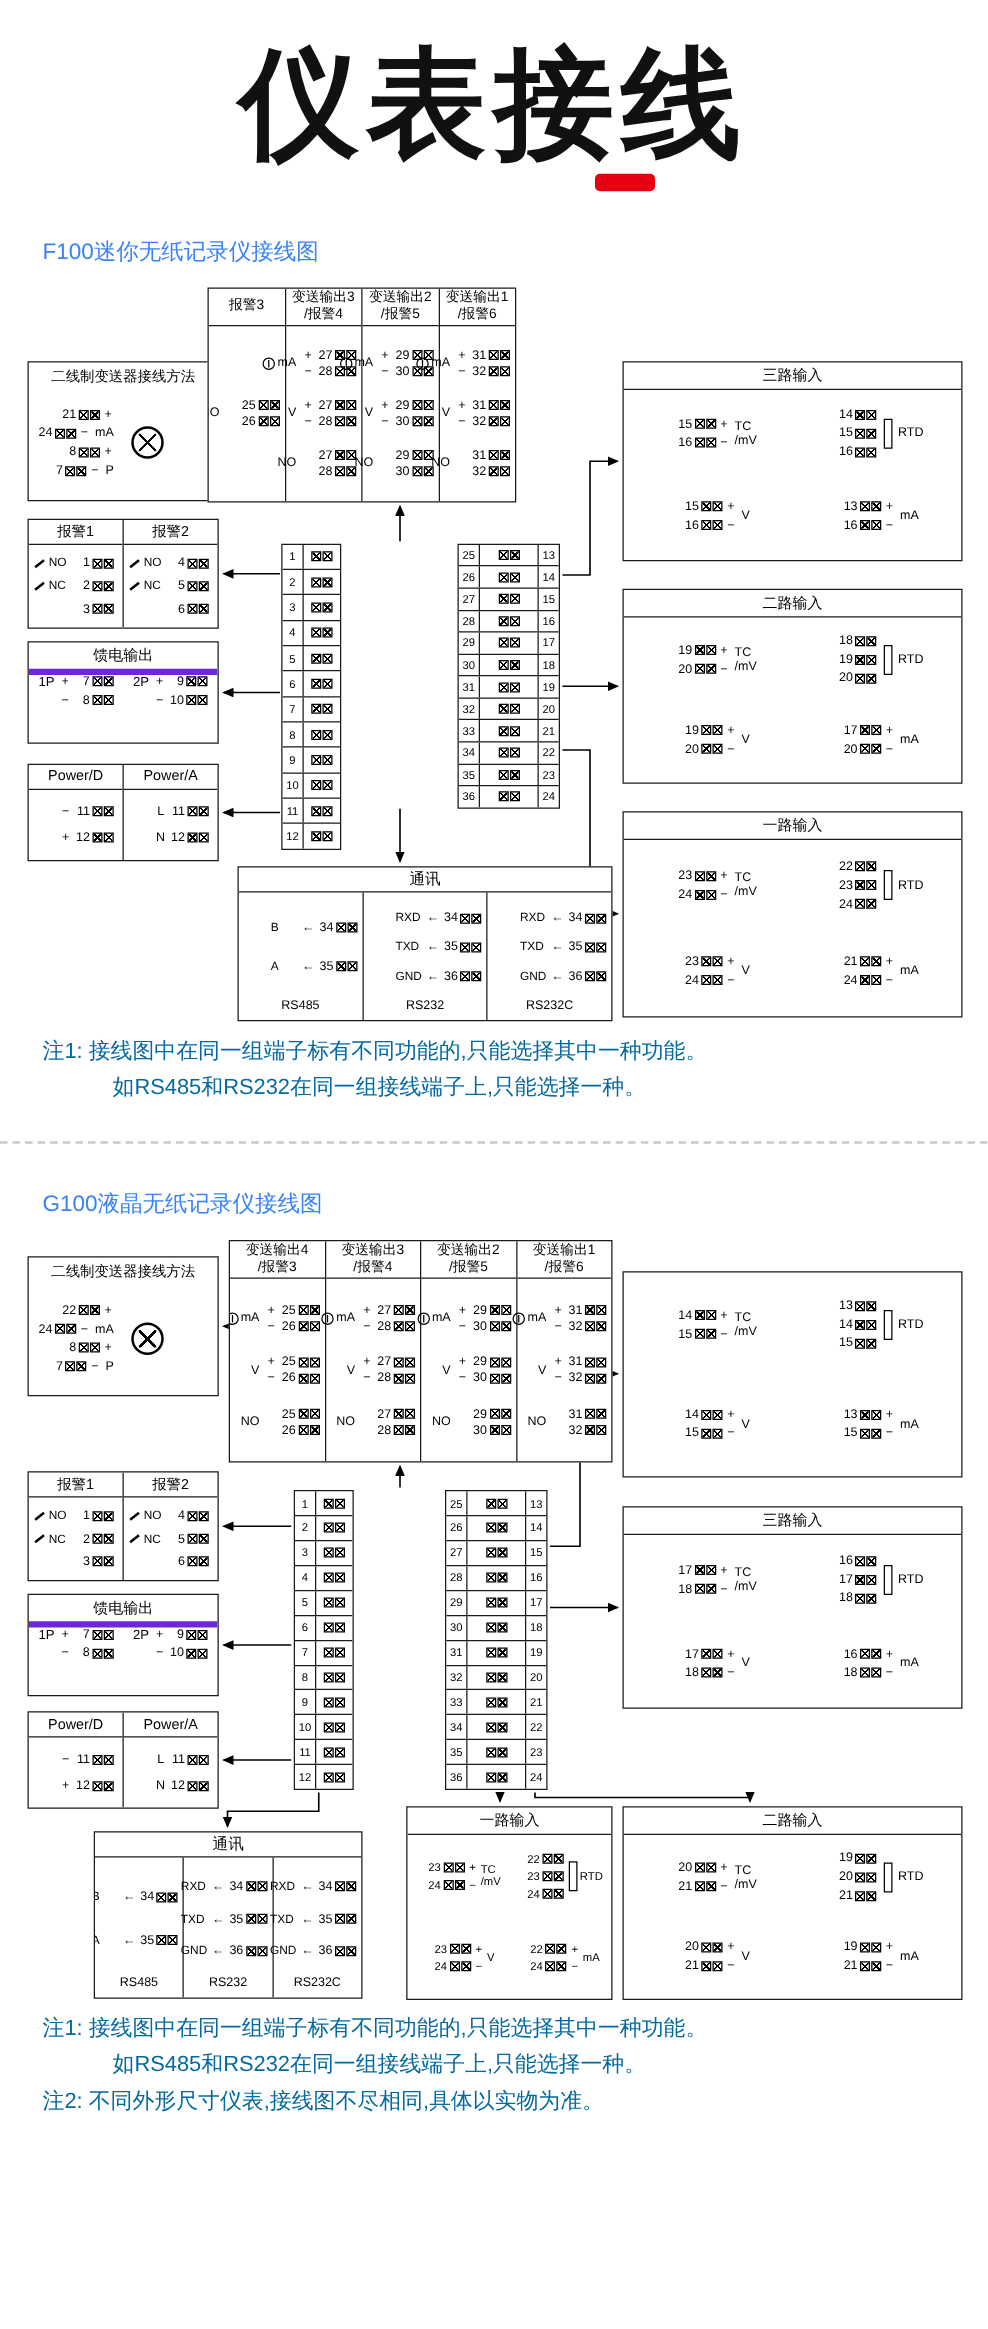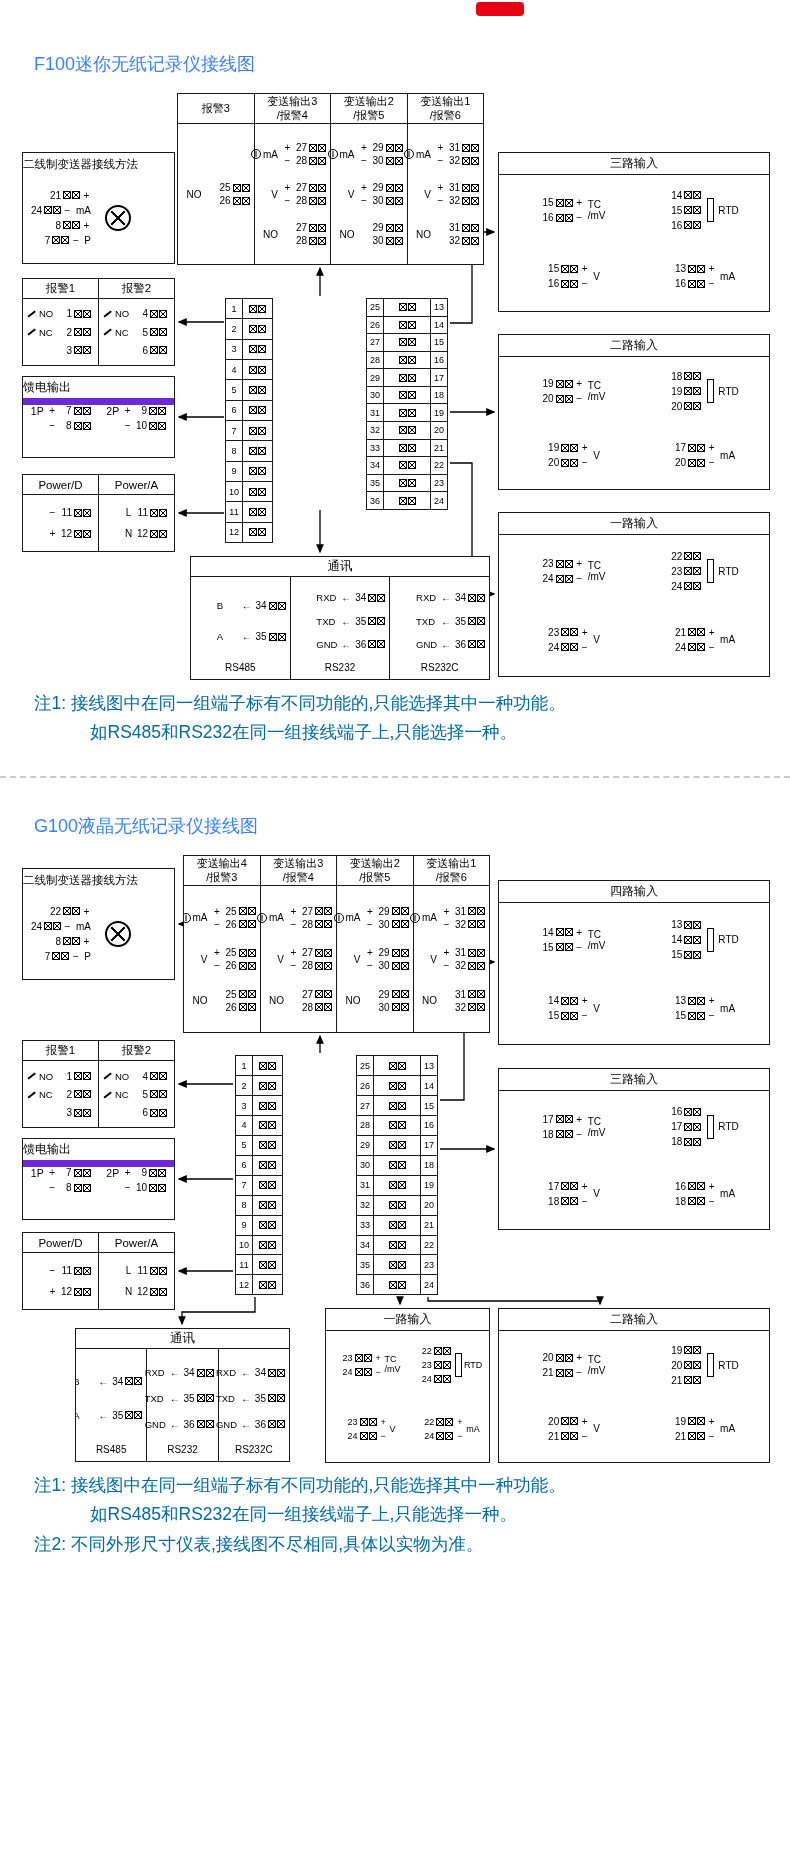--- a/index.html
+++ b/index.html
@@ -7,22 +7,22 @@
   font-family:"Liberation Sans","DejaVu Sans",sans-serif}
 .page{position:relative;width:790px;background:#fff;padding-bottom:100px}
 .main-title{margin:34px 0 4px;text-align:center;font-size:96px;font-weight:900;
   letter-spacing:6px;color:#111;line-height:1.05}
 .accent{width:48px;height:14px;border-radius:4px;margin:2px 0 0 476px;background:#e60012}
 .sec-head{margin:36px 0 12px 34px;font-size:18px;color:#3b82f6}
 .diagram{position:relative;width:790px}
 .wires{position:absolute;left:0;top:0;z-index:0;pointer-events:none}
 .box{position:absolute;border:1px solid #1a1a1a;background:#fff;z-index:1;
   display:flex;flex-direction:column;overflow:hidden}
-.b-title{font-size:12px;text-align:left;padding:2px 0;flex:none}
-.hd{border-bottom:7px solid #6d28d9}
+.b-title{font-size:12px;text-align:center;padding:2px 0;flex:none}
+.hd{border-bottom:5px solid #6d28d9}
 
 .trow{display:flex;align-items:center;gap:2px;font-size:10px;justify-content:flex-end;white-space:nowrap}
 .tnum{min-width:13px;text-align:right}
 .tsign{min-width:9px;text-align:center}
 .tlabel{margin-left:2px}
 .tpair{display:inline-flex;gap:1px;flex:none}
 .tsq{width:8px;height:8px;border:1px solid #000;display:inline-block;background:
   linear-gradient(45deg,transparent 42%,#000 42%,#000 58%,transparent 58%),
   linear-gradient(135deg,transparent 42%,#000 42%,#000 58%,transparent 58%)}
 
@@ -88,20 +88,21 @@
 .narrow .trow,.narrow .iglabel,.narrow .iglt{font-size:9px}
 
 .note{margin:2px 0 2px 34px;font-size:17.5px;line-height:1.55;color:#0369a1}
 .note.indent{margin-left:90px}
 .divider{border:none;border-top:2px dashed #c9c9c9;margin:30px 0;width:100%}
 </style>
 </head>
 <body>
 
 <div class="page">
+  <h1 class="main-title">仪表接线</h1>
   <div class="accent" style="background: rgb(230, 0, 18);"></div>
 
   <div class="sec-head">F100迷你无纸记录仪接线图</div>
   <div id="f100-diagram" class="diagram" style="height: 600px;">
       <svg width="790" height="600" class="wires">
         <defs>
           <marker id="f-arrow" markerWidth="7" markerHeight="7" refX="6" refY="3" orient="auto">
             <path d="M0,0 L7,3 L0,6 Z" fill="#000"></path>
           </marker>
         </defs>
@@ -150,21 +151,21 @@
                 <i class="tsq"></i>
                 <i class="tsq"></i>
               </span>
               <span class="tsign">−</span>
               <span class="tlabel">P</span>
             </div>
           </div>
           <div class="trans-circle"></div>
         </div>
       </div>
-      <div class="box outputs" style="left: 177px; top: 5px; width: 307px; height: 172px;">
+      <div class="box outputs" style="left: 166px; top: 5px; width: 247px; height: 172px;">
         <div class="ocol">
           <div class="ocol-head">报警3</div>
           <div class="ocol-body">
             <div class="opt">
               <div class="opt-label">
                 <span class="opt-text">NO</span>
               </div>
               <div class="opt-terms">
                 <div class="trow">
                   <span class="tsign"></span>
@@ -2034,21 +2035,20 @@
                   <i class="tsq"></i>
                   <i class="tsq"></i>
                 </span>
               </div>
             </div>
             <div class="cname">RS232C</div>
           </div>
         </div>
       </div>
       <div class="box inbox" style="left: 498px; top: 30px; width: 272px; height: 165px;">
-        <div class="b-title">四路输入</div>
         <div class="in-grid">
           <div class="igrp">
             <div class="igrp-rows">
               <div class="trow">
                 <span class="tnum">14</span>
                 <span class="tpair">
                   <i class="tsq"></i>
                   <i class="tsq"></i>
                 </span>
                 <span class="tsign">+</span>

